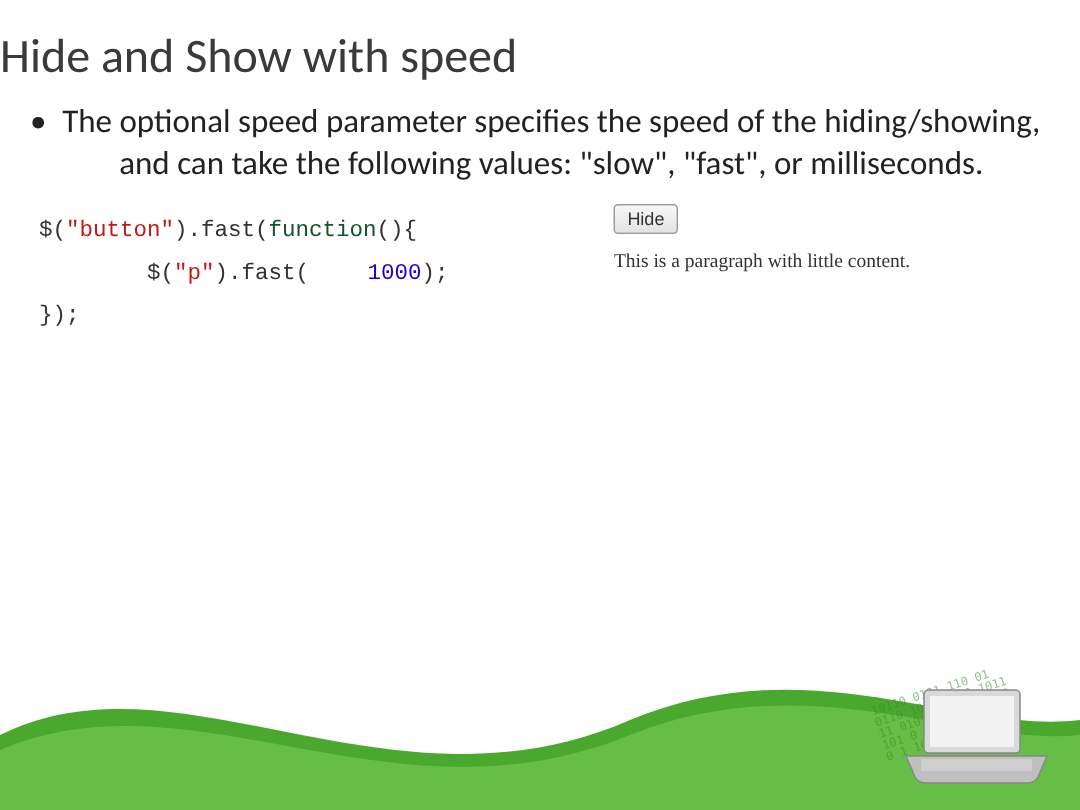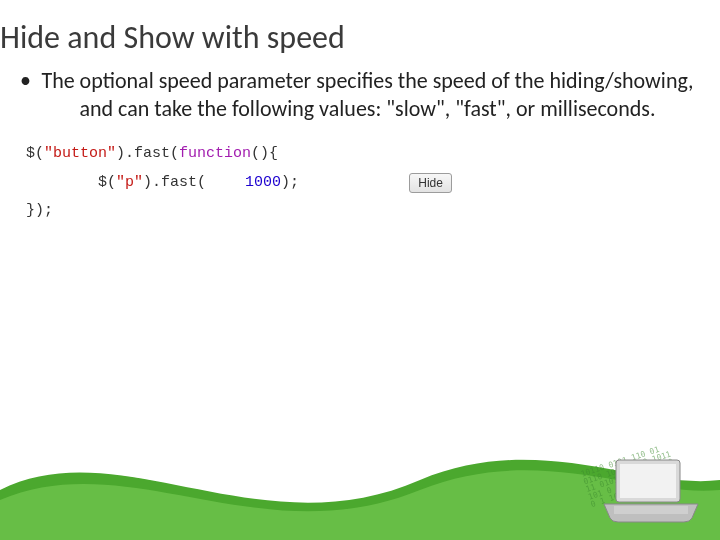--- a/index.html
+++ b/index.html
@@ -45,29 +45,28 @@
   .code-box {
     flex: 1.2;
     font-family: "Courier New", monospace;
     font-size: 15px;
     color: #333;
     line-height: 1.9;
     padding: 4px 6px;
   }
   .code-line { white-space: pre; }
   .tok-str { color: #c41a16; }
-  .tok-kw  { color: #a21caf; }
+  .tok-kw  { color: #14532d; }
   .tok-num { color: #1c00cf; margin-left: 39px; }
   .example-box {
     flex: 0.95;
     font-family: "Times New Roman", serif;
     font-size: 13px;
     color: #333;
     padding-top: 0;
-    margin-top: 37px;
   }
   .hide-btn {
     display: inline-block;
     background: linear-gradient(#f7f7f7, #e3e3e3);
     border: 1px solid #9c9c9c;
     border-radius: 3px;
     padding: 2px 8px;
     font-family: Arial, sans-serif;
     font-size: 12px;
     color: #333;
@@ -122,20 +121,21 @@
 
 <div class="content-row">
   <div class="code-box">
     <div class="code-line"><span>$(</span><span class="tok-str">"button"</span><span>).fast(</span><span class="tok-kw">function</span><span>(){</span></div>
     <div class="code-line"><span>        </span><span>$(</span><span class="tok-str">"p"</span><span>).fast(</span><span class="tok-num">1000</span><span>);</span></div>
     <div class="code-line"><span>});</span></div>
   </div>
 
   <div class="example-box">
     <div class="hide-btn">Hide</div>
+    <div class="example-p">This is a paragraph with little content.</div>
   </div>
 </div>
 
 <div class="wave">
   <svg width="720" height="120" viewBox="0 0 720 120">
     <path d="M0,70 C120,10 260,130 420,60 C540,10 640,70 720,60 L720,120 L0,120 Z" fill="#4ba82e"></path>
     <path d="M0,80 C130,25 260,135 420,70 C540,22 640,78 720,70 L720,120 L0,120 Z" fill="#6cc24a" opacity="0.85"></path>
     <path d="M0,60 C110,18 250,115 400,58 C530,12 630,62 720,52" fill="none" stroke="#ffffff" stroke-width="2" opacity="0.6"></path>
   </svg>
 </div>

